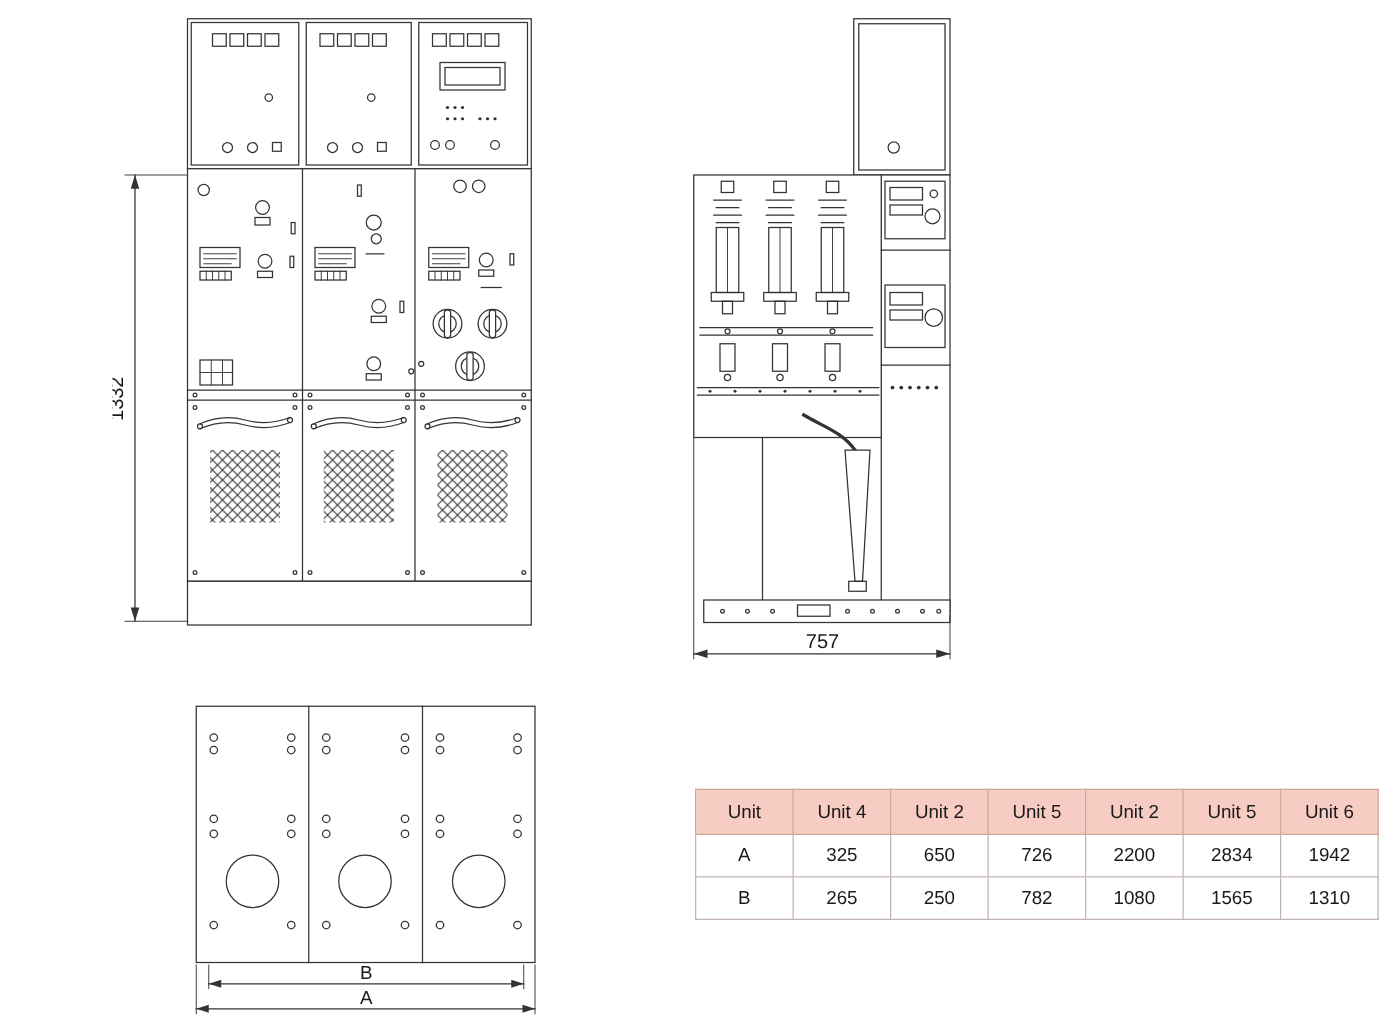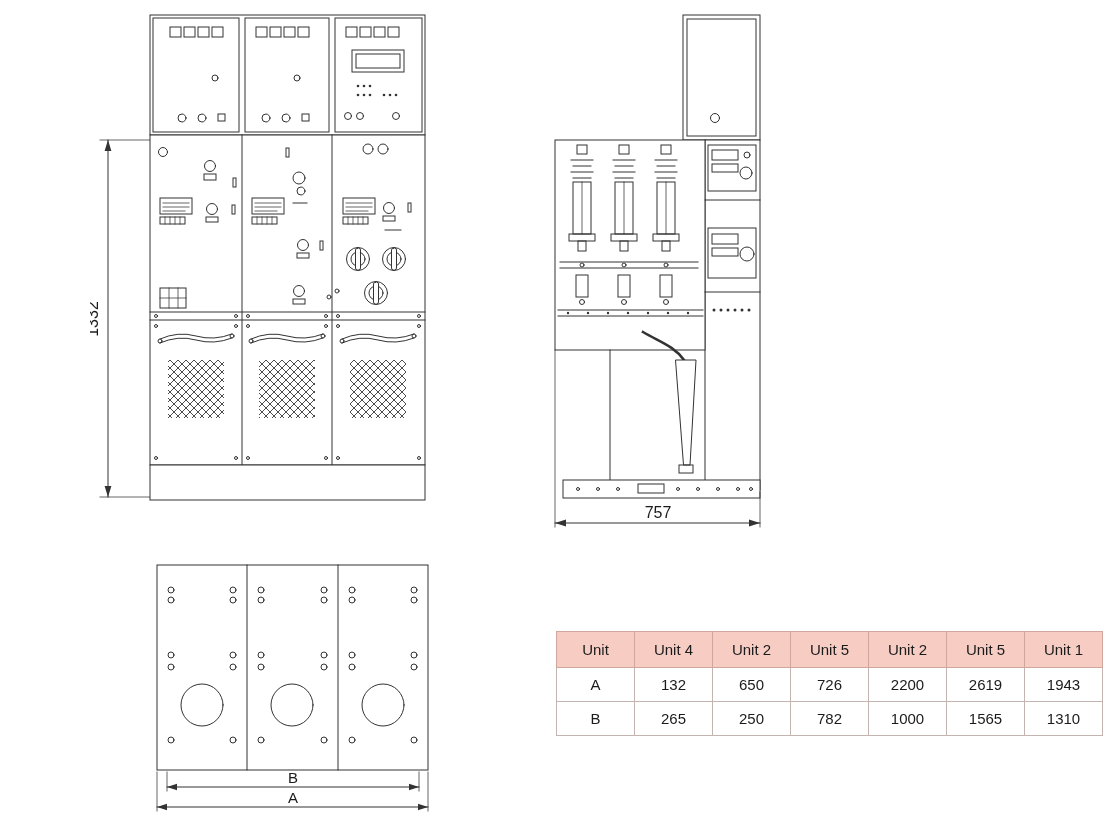--- a/index.html
+++ b/index.html
@@ -385,37 +385,37 @@
 <div class="dim-table">
   <table>
     <thead>
       <tr>
         <th>Unit</th>
         <th>Unit 4</th>
         <th>Unit 2</th>
         <th>Unit 5</th>
         <th>Unit 2</th>
         <th>Unit 5</th>
-        <th>Unit 1</th>
+        <th>Unit 6</th>
       </tr>
     </thead>
     <tbody>
       <tr>
         <td>A</td>
-        <td>132</td>
+        <td>325</td>
         <td>650</td>
         <td>726</td>
         <td>2200</td>
-        <td>2619</td>
-        <td>1943</td>
+        <td>2834</td>
+        <td>1942</td>
       </tr>
       <tr>
         <td>B</td>
         <td>265</td>
         <td>250</td>
         <td>782</td>
-        <td>1000</td>
+        <td>1080</td>
         <td>1565</td>
         <td>1310</td>
       </tr>
     </tbody>
   </table>
 </div>
 
 </body></html>

